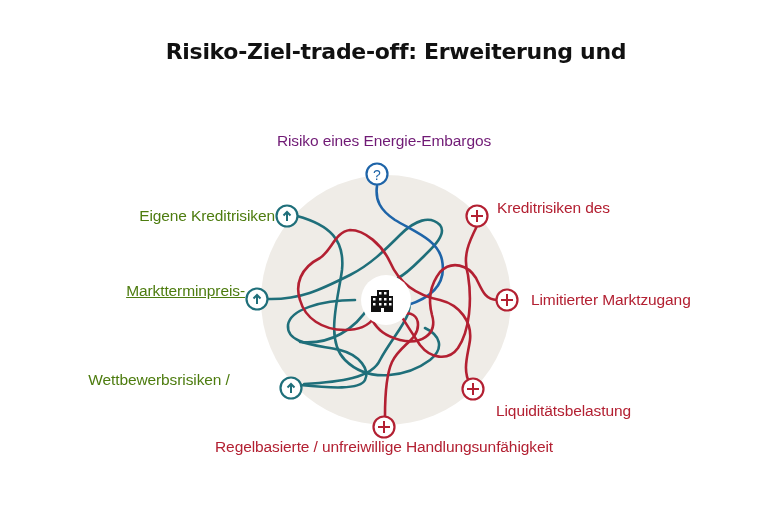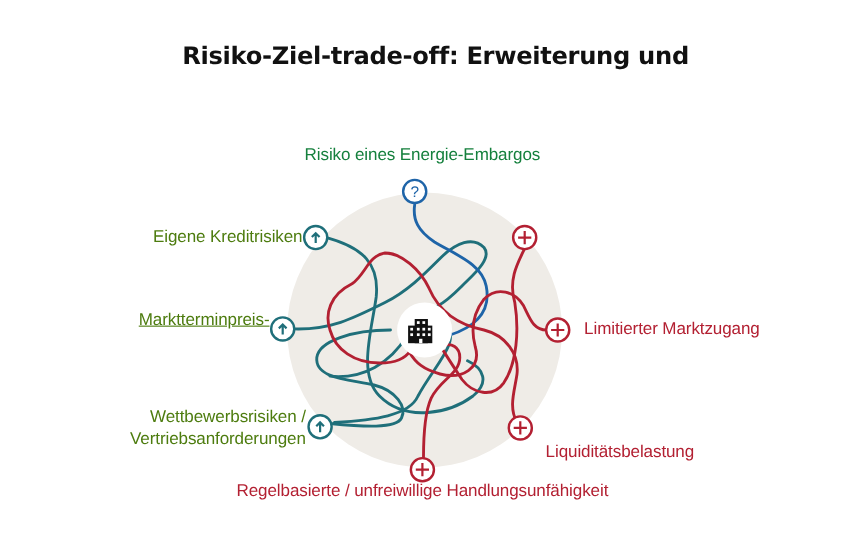--- a/index.html
+++ b/index.html
@@ -1,21 +1,21 @@
 <!DOCTYPE html>
 <html><head>
 <meta charset="utf-8">
 <style>
   html, body { margin: 0; padding: 0; background: #ffffff; }
   body { width: 768px; height: 507px; position: relative; overflow: hidden; font-family: "Liberation Sans", sans-serif; }
   .title { position: absolute; left: 0; top: 36px; width: 768px; text-align: center; font-family: "DejaVu Sans", sans-serif; font-weight: bold; font-size: 22px; line-height: 31px; color: #111; letter-spacing: -0.3px; padding-left: 12px; }
   .title span { display: block; }
   .lbl { position: absolute; font-family: "Liberation Sans", sans-serif; font-size: 15.5px; line-height: 20px; letter-spacing: -0.1px; white-space: nowrap; }
   .teal { color: #4d7c0f; }
-  .blue { color: #15803d; }
+  .blue { color: #701a75; }
   .red { color: #b32032; }
   .right { text-align: right; }
   .center { text-align: center; }
   .lbl span { display: block; }
   svg.diagram { position: absolute; left: 0; top: 0; }
 </style>
 </head>
 <body>
 
 <div class="title">
@@ -101,26 +101,26 @@
 </svg>
 
 <div class="lbl blue center" style="left:234px; top:131px; width:300px;">Risiko eines Energie-Embargos</div>
 
 <div class="lbl teal right" style="left:60px; top:206px; width:215px;">
   <span>Eigene Kreditrisiken</span>
 </div>
 <div class="lbl teal right" style="left:40px; top:281px; width:205px;text-decoration:underline;">
   <span>Marktterminpreis-</span>
 </div>
-<div class="lbl teal right" style="left:40px; top:370px; width:238px;">
+<div class="lbl teal right" style="left:40px; top:370px; width:238px;text-align:center;">
   <span>Wettbewerbsrisiken /</span>
-  <span>Vertriebsanforderungen</span>
 </div>
 
 <div class="lbl red" style="left:497px; top:198px; text-align:center;">
+  <span>Kreditrisiken des</span>
 </div>
 <div class="lbl red" style="left:531px; top:290px;">
   <span>Limitierter Marktzugang</span>
 </div>
 <div class="lbl red" style="left:496px; top:379px;margin-top:22px;">
   <span>Liquiditätsbelastung</span>
 </div>
 
 <div class="lbl red center" style="left:134px; top:437px; width:500px;">Regelbasierte / unfreiwillige Handlungsunfähigkeit</div>
 

